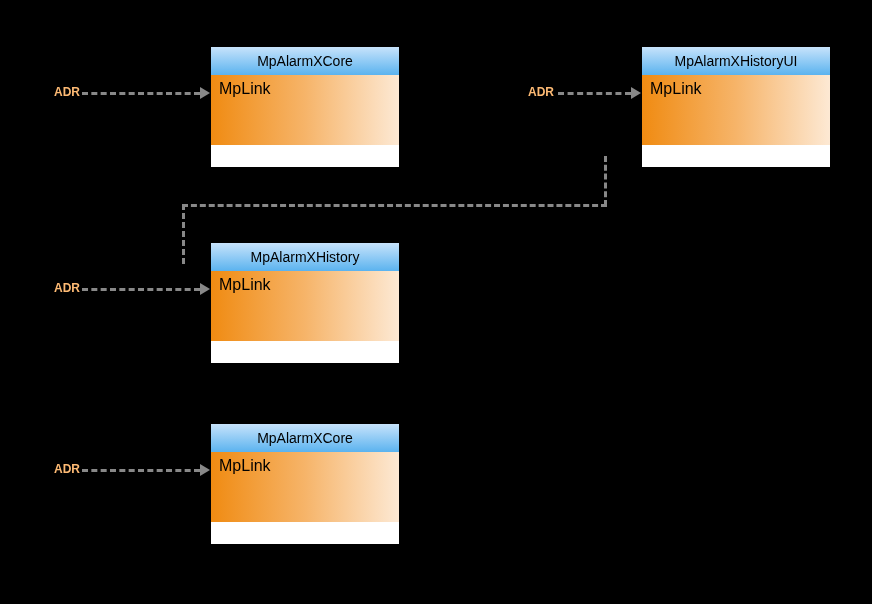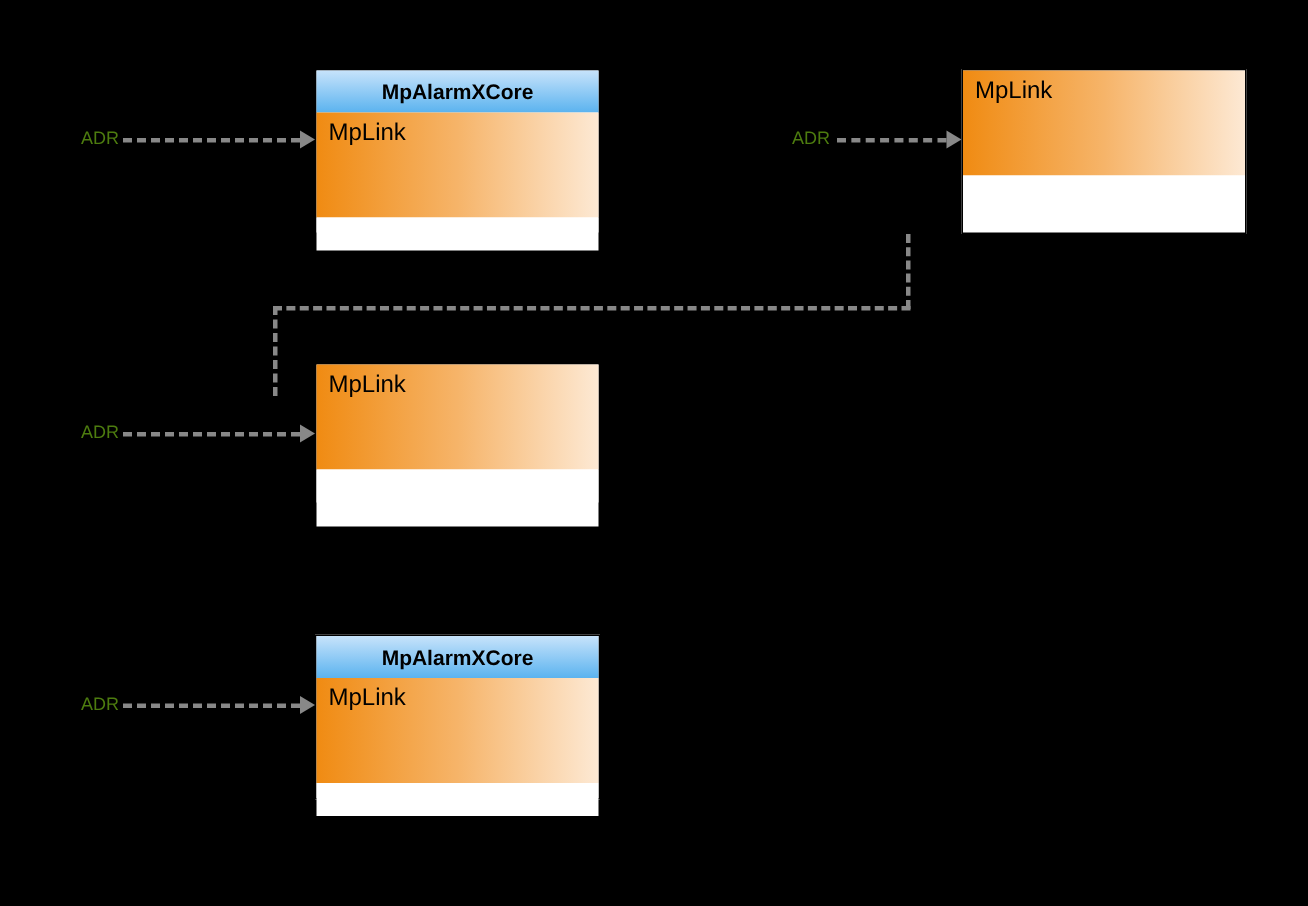--- a/index.html
+++ b/index.html
@@ -1,25 +1,25 @@
 <!DOCTYPE html>
 <html><head>
 <meta charset="utf-8">
 <style>
   html,body{margin:0;padding:0;width:872px;height:604px;background:#000;font-family:Arial,Helvetica,sans-serif;overflow:hidden}
   .stage{position:relative;width:872px;height:604px}
 
   
   .block{position:absolute;width:190px;height:110px;background:#fff;border:1px solid #000;box-sizing:border-box}
   .block .title{height:28px;line-height:28px;text-align:center;font-size:14px;color:#000;
-    background:linear-gradient(#c7e3fb,#5bb3ef);font-weight:700}
+    background:linear-gradient(#c7e3fb,#5bb3ef);font-weight:400}
   .block .body{height:60px;background:linear-gradient(to right,#f08b12,#f6b469,#fde9d4);padding:5px 8px;font-size:16px;color:#000}
   .block .foot{height:22px;background:#fff}
 
-  .adr{position:absolute;color:#4d7c0f;font-weight:400;font-size:12px}
+  .adr{position:absolute;color:#fdba74;font-weight:700;font-size:12px}
 
   
   .seg{position:absolute;border-color:#888;border-style:dashed}
   .segH{border-top-width:3px;border-top-style:dashed;border-left:none;border-right:none;border-bottom:none}
   .segV{border-left-width:3px;border-left-style:dashed;border-top:none;border-right:none;border-bottom:none}
 
   .arrow{position:absolute;width:0;height:0}
   .arrowR{border-top:6px solid transparent;border-bottom:6px solid transparent;border-left:10px solid #888}
 </style>
 </head>
@@ -48,28 +48,30 @@
   <div class="adr" style="left:54px;top:462px">ADR</div>
   <div class="adr" style="left:528px;top:85px">ADR</div>
 
   <div class="block" style="left:210px;top:46px">
     <div class="title">MpAlarmXCore</div>
     <div class="body">MpLink</div>
     <div class="foot"></div>
   </div>
 
   <div class="block" style="left:210px;top:242px">
+    <div class="title">MpAlarmXHistory</div>
     <div class="body">MpLink</div>
     <div class="foot"></div>
   </div>
 
   <div class="block" style="left:210px;top:423px">
     <div class="title">MpAlarmXCore</div>
     <div class="body">MpLink</div>
     <div class="foot"></div>
   </div>
 
   <div class="block" style="left:641px;top:46px">
+    <div class="title">MpAlarmXHistoryUI</div>
     <div class="body">MpLink</div>
     <div class="foot"></div>
   </div>
 
 </div>
 
 </body></html>

